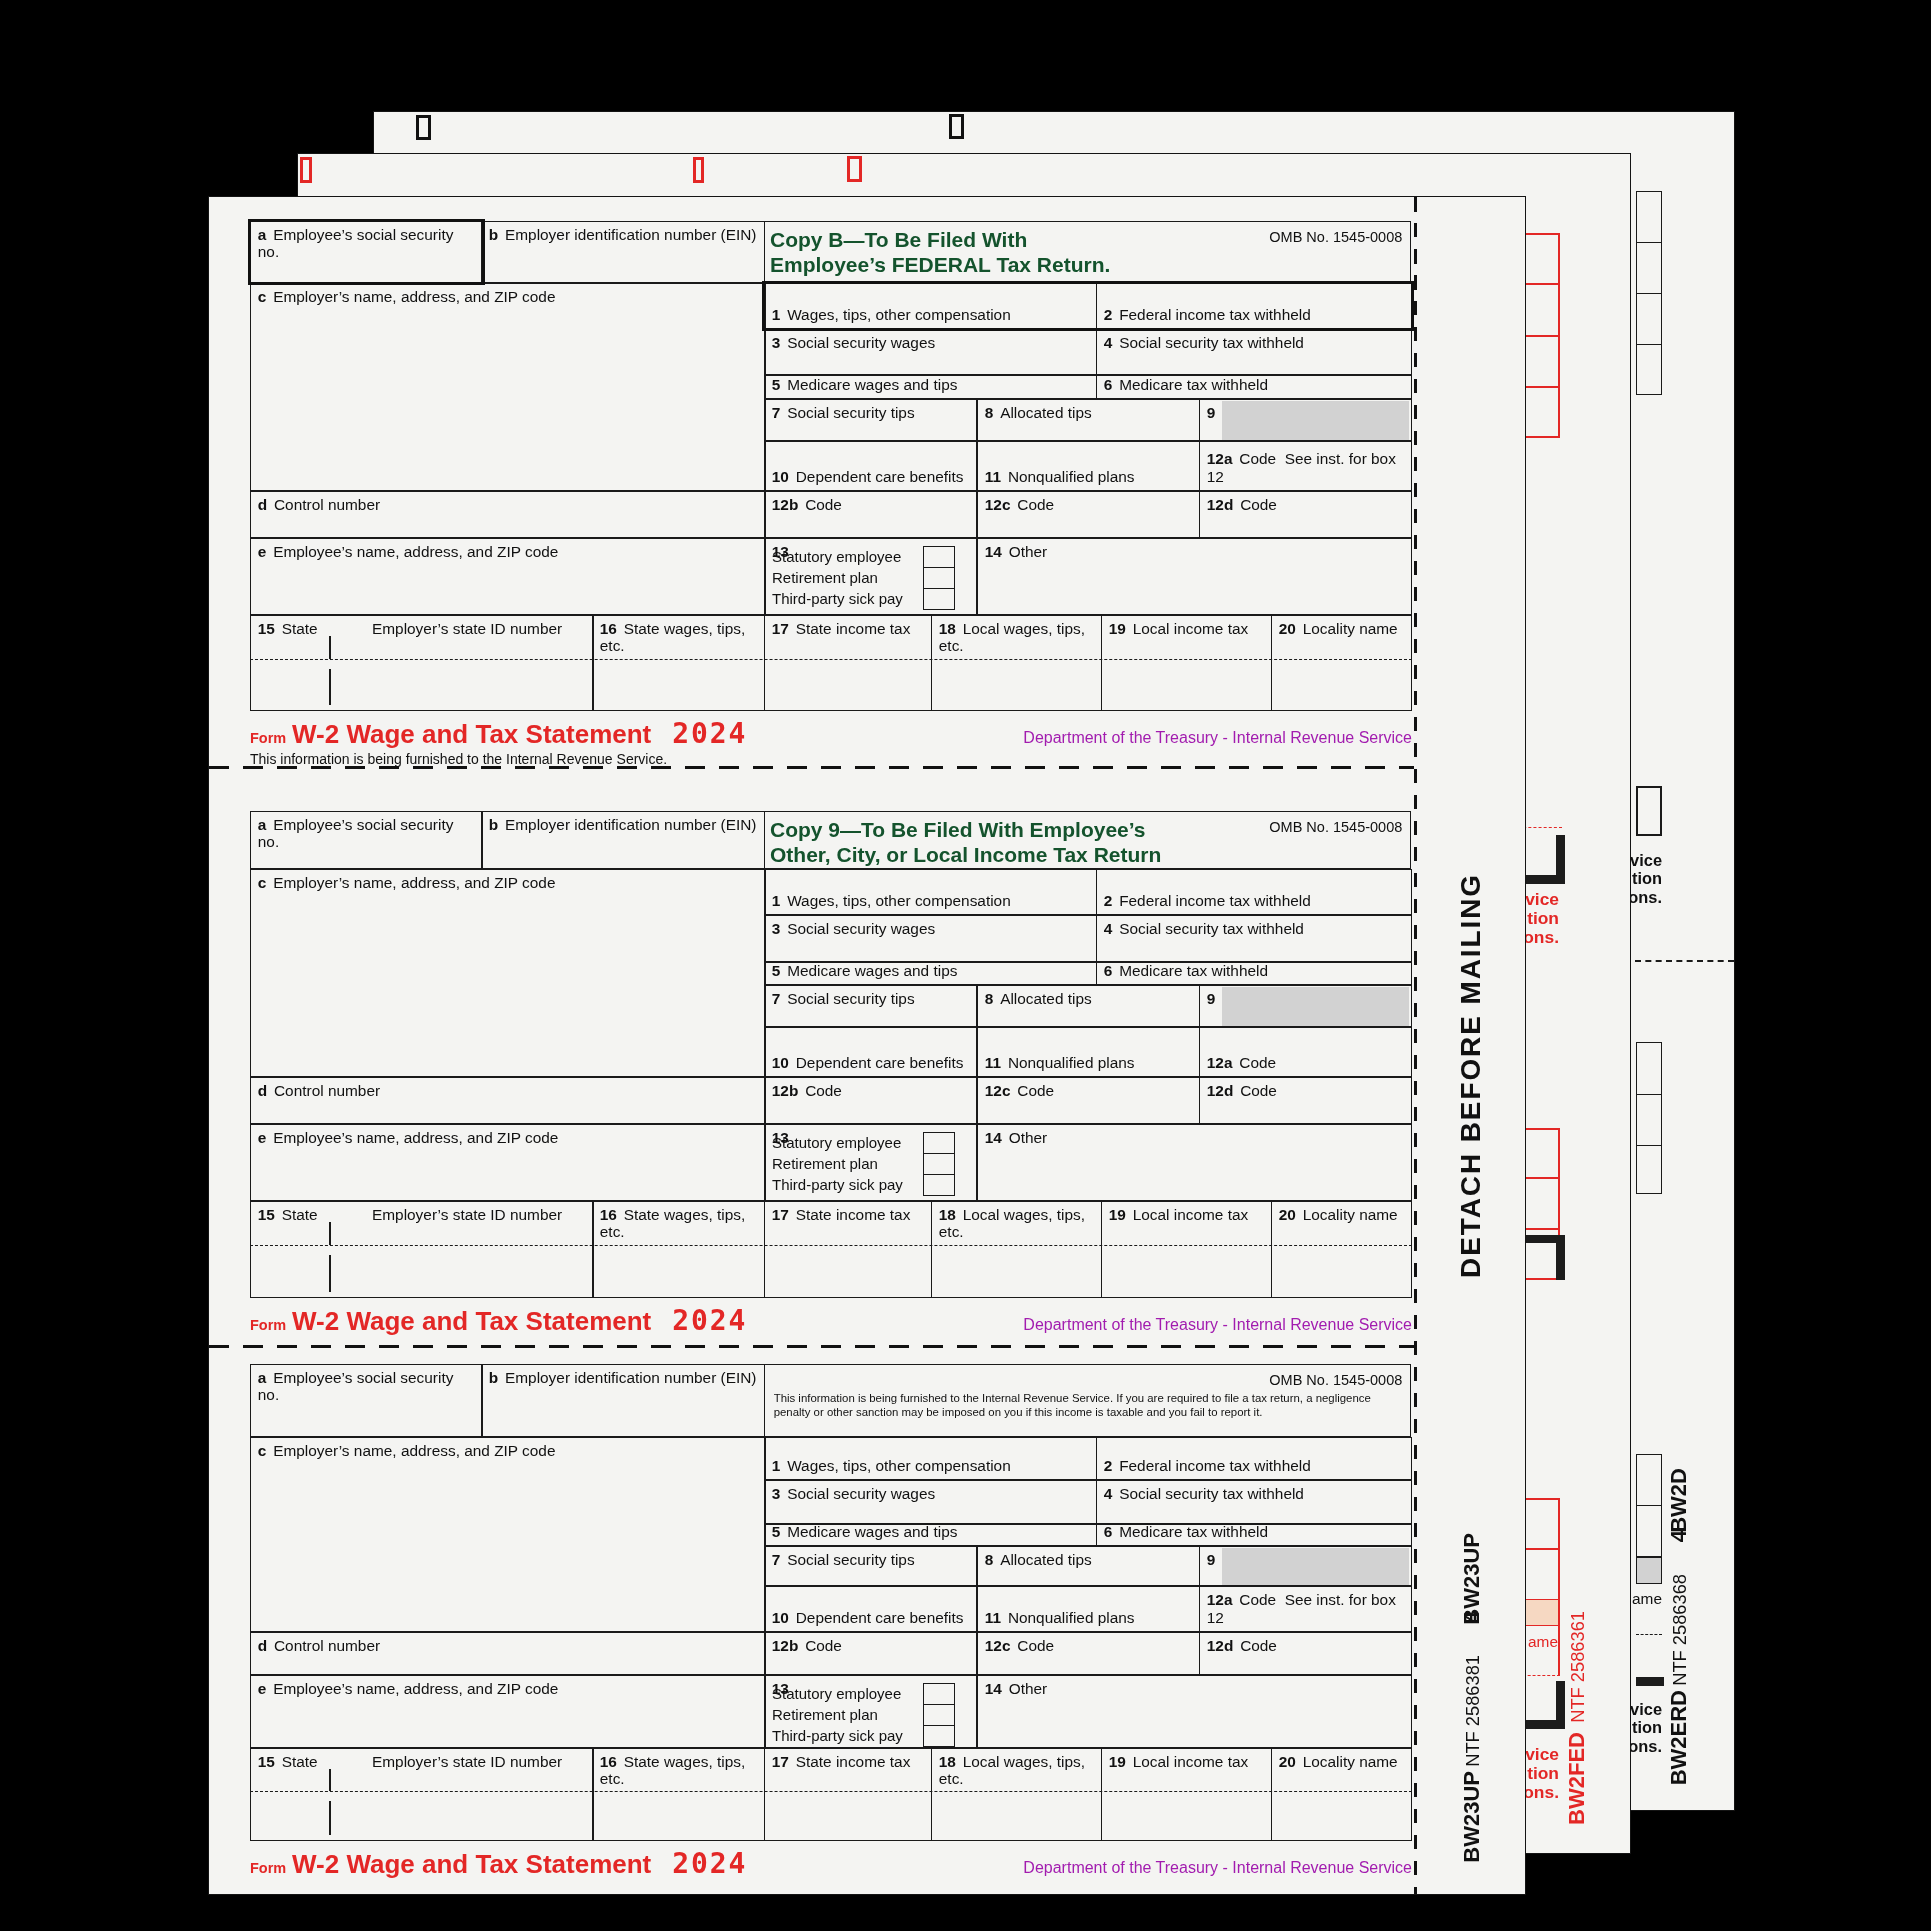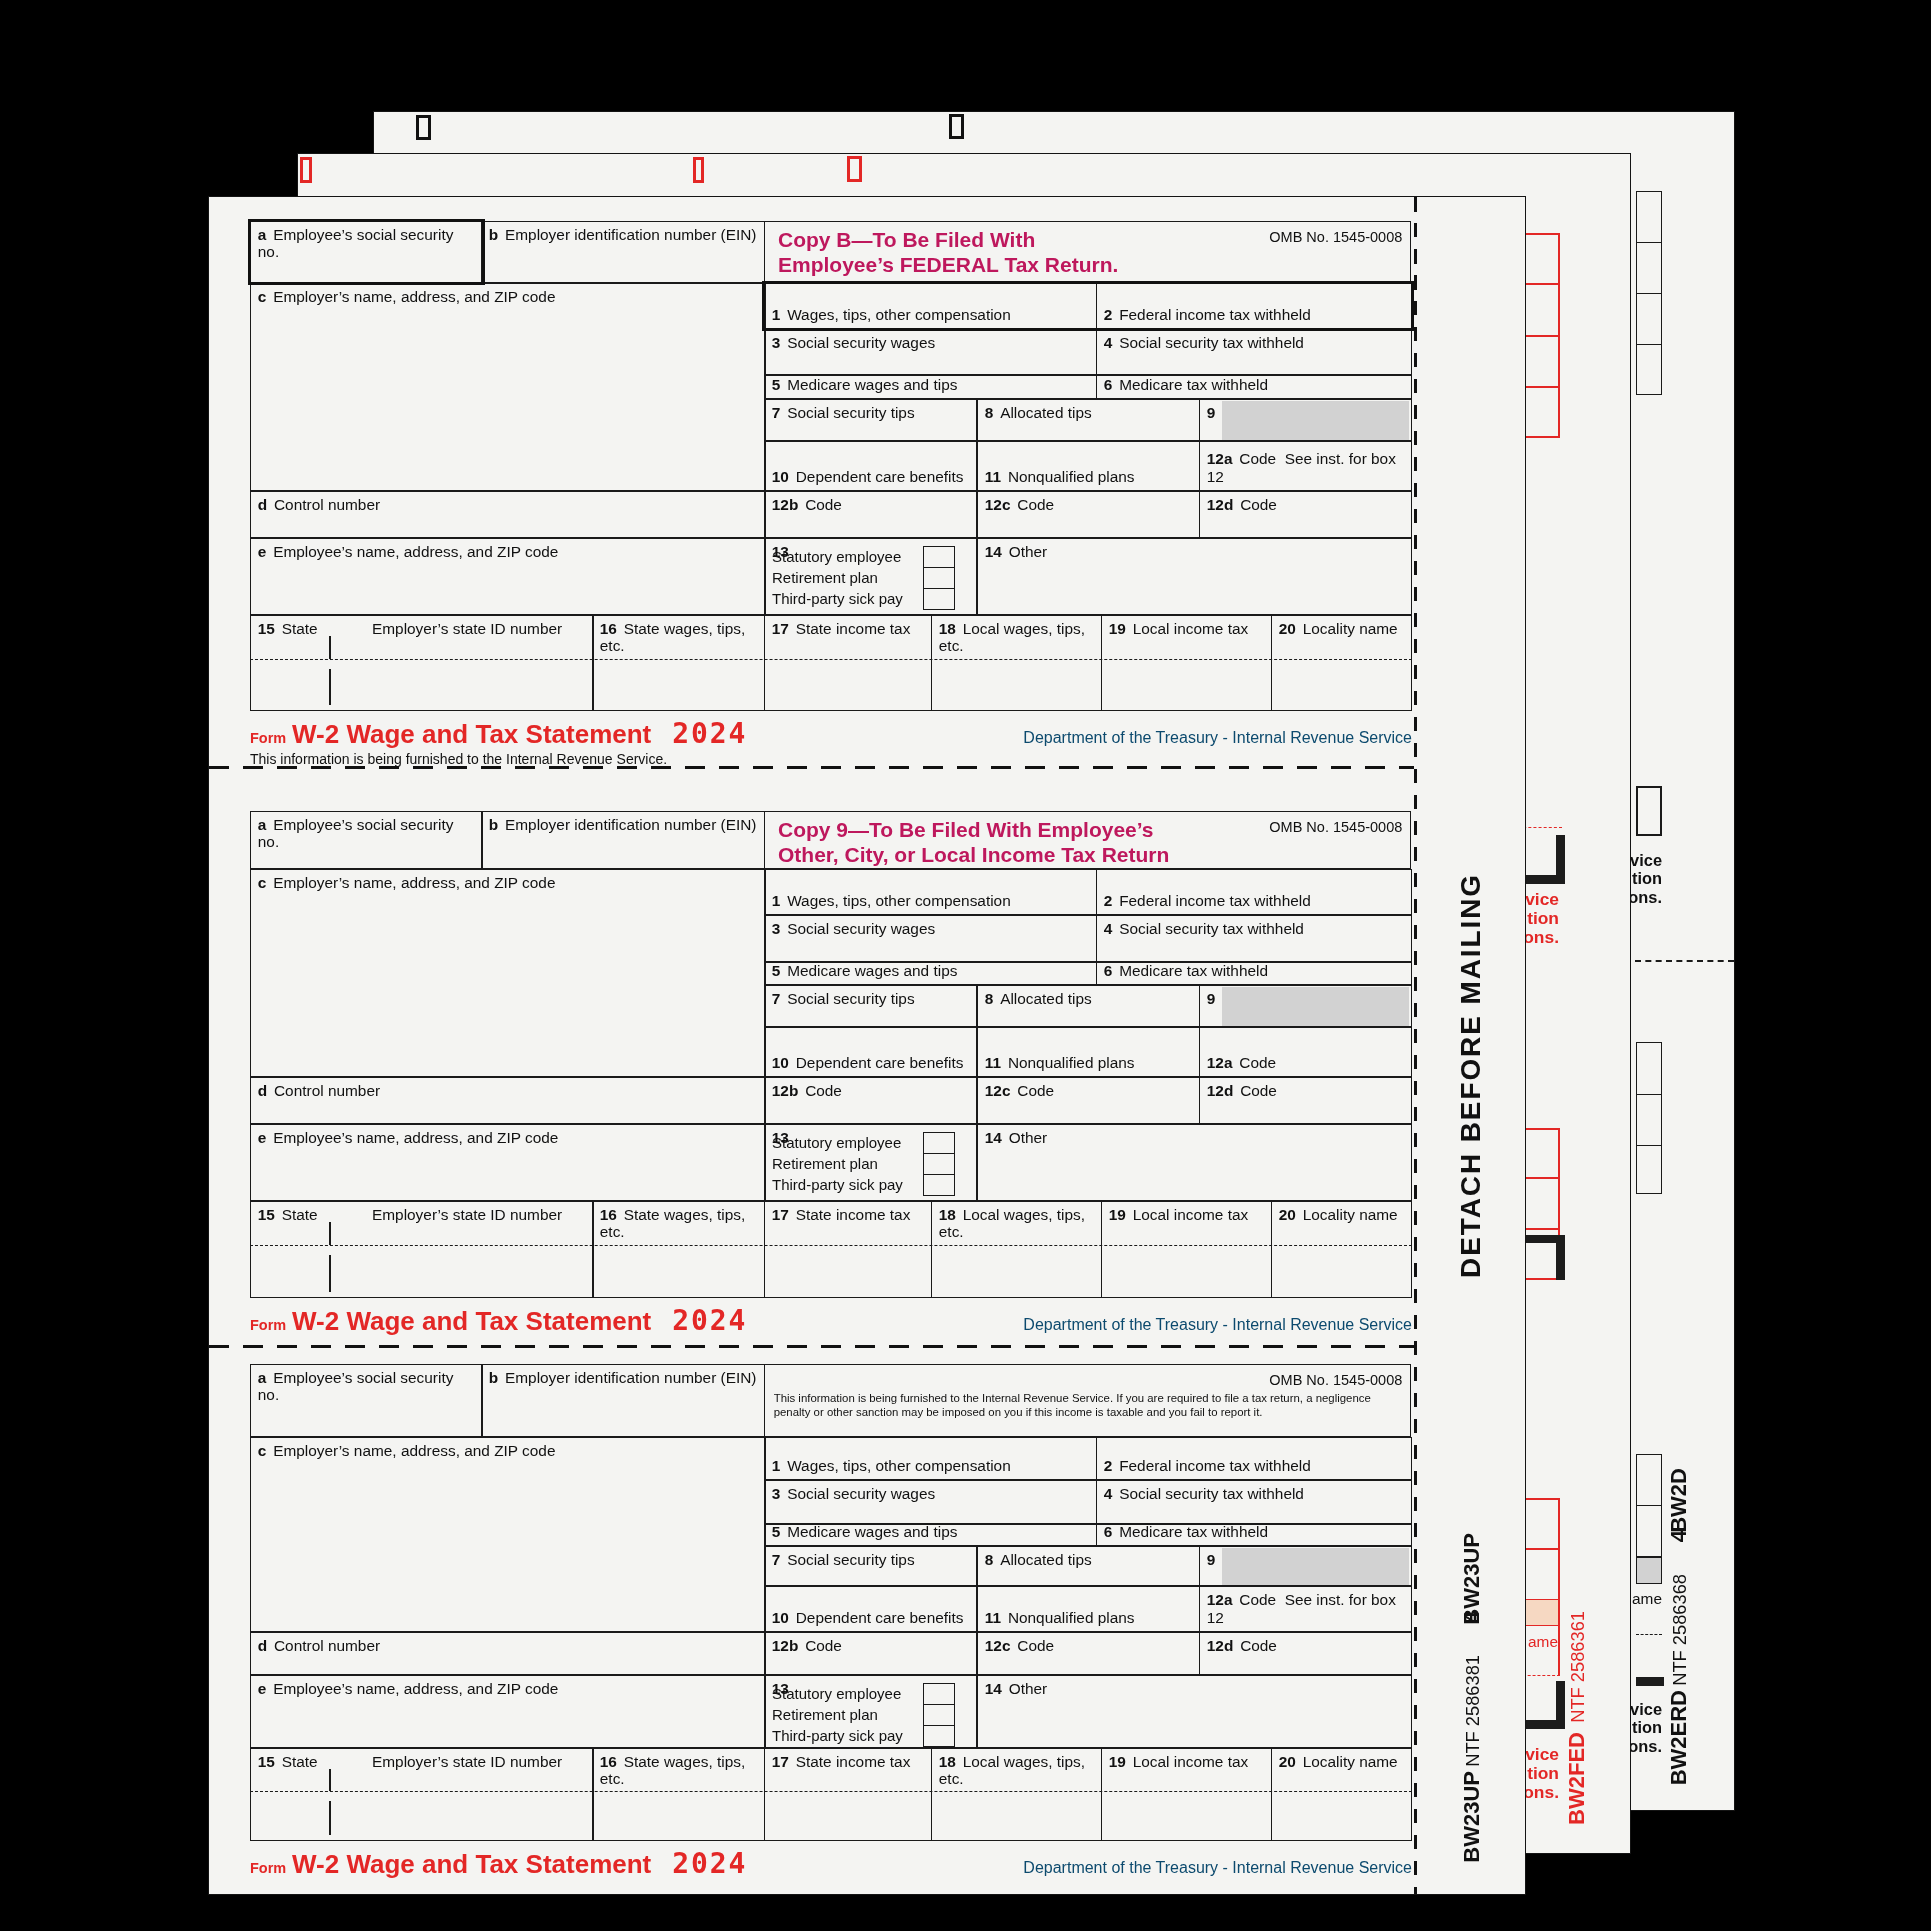--- a/index.html
+++ b/index.html
@@ -76,33 +76,33 @@
   .dash15{position:absolute;left:41px;width:1162px;top:var(--dash);border-top:1.9px dashed #1a1a1a;}
   .tick15a{position:absolute;left:120px;width:1.9px;background:#1a1a1a;top:calc(var(--y8) + 21px);height:calc(var(--dash) - var(--y8) - 21px);}
   .tick15b{position:absolute;left:120px;width:1.9px;background:#1a1a1a;top:calc(var(--dash) + 9.7px);height:calc(var(--y9) - var(--dash) - 15.4px);}
 
   .bold-a{position:absolute;left:39px;top:calc(var(--y0) - 1.9px);width:237px;
           height:calc(var(--y1) - var(--y0) + 3.9px);border:3.4px solid #111;box-sizing:border-box;display:none;}
   .bold-12{position:absolute;left:553px;top:calc(var(--y1) - 1.9px);width:652px;
           height:calc(var(--y2) - var(--y1) + 3.9px);border:3.4px solid #111;box-sizing:border-box;display:none;}
   .copy.bold1 .bold-a,.copy.bold1 .bold-12{display:block;}
 
-  .t-line{position:absolute;left:13px;font-weight:bold;color:#be185d;font-size:21px;line-height:25px;white-space:nowrap;}
+  .t-line{position:absolute;left:5px;font-weight:bold;color:#14532d;font-size:21px;line-height:25px;white-space:nowrap;}
   .t-line.l1{top:4.8px;} .t-line.l2{top:30px;}
   .t-note{font-size:12.6px;font-weight:bold;font-style:italic;letter-spacing:0;}
   .t-omb{position:absolute;right:7.7px;top:6.8px;font-size:14.5px;color:#111;font-weight:normal;}
   .t-fine{position:absolute;left:8.7px;top:26px;width:630px;font-size:11.4px;line-height:14px;color:#111;}
 
   .footer{position:absolute;left:41px;top:calc(var(--y9) + 5.8px);width:1162px;height:58px;}
   .f-form{color:#e32726;font-weight:bold;font-size:14.5px;margin-right:5.8px;}
   .f-title{color:#e32726;font-weight:bold;font-size:26px;letter-spacing:0;}
   .f-year{color:#e32726;font-weight:bold;font-size:28px;font-family:"DejaVu Sans Mono",monospace;
           letter-spacing:1.9px;margin-left:21px;}
   .f-fine{font-size:14px;color:#111;margin-top:1px;}
-  .f-dept{position:absolute;right:0;top:12.6px;font-size:16px;color:#0c4a6e;}
+  .f-dept{position:absolute;right:0;top:12.6px;font-size:16px;color:#a21caf;}
 
   
   .frag{position:absolute;box-sizing:border-box;}
   .fragtext{position:absolute;font-weight:bold;font-size:16.4px;line-height:18.3px;text-align:right;color:#111;}
   .fragtext.red{color:#e32726;font-size:17.4px;line-height:19px;}
   .redline{position:absolute;height:1.9px;background:#e32726;}
   .reddash{position:absolute;border-top:1.9px dashed #e32726;}
   .blackbar{position:absolute;background:#1c1c1c;}
 </style>
 </head>

